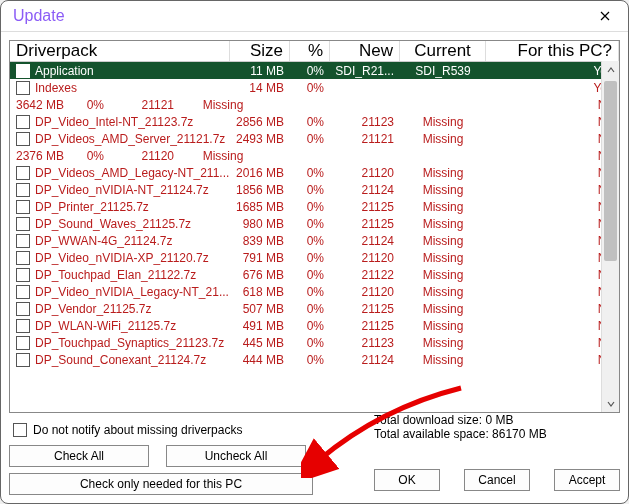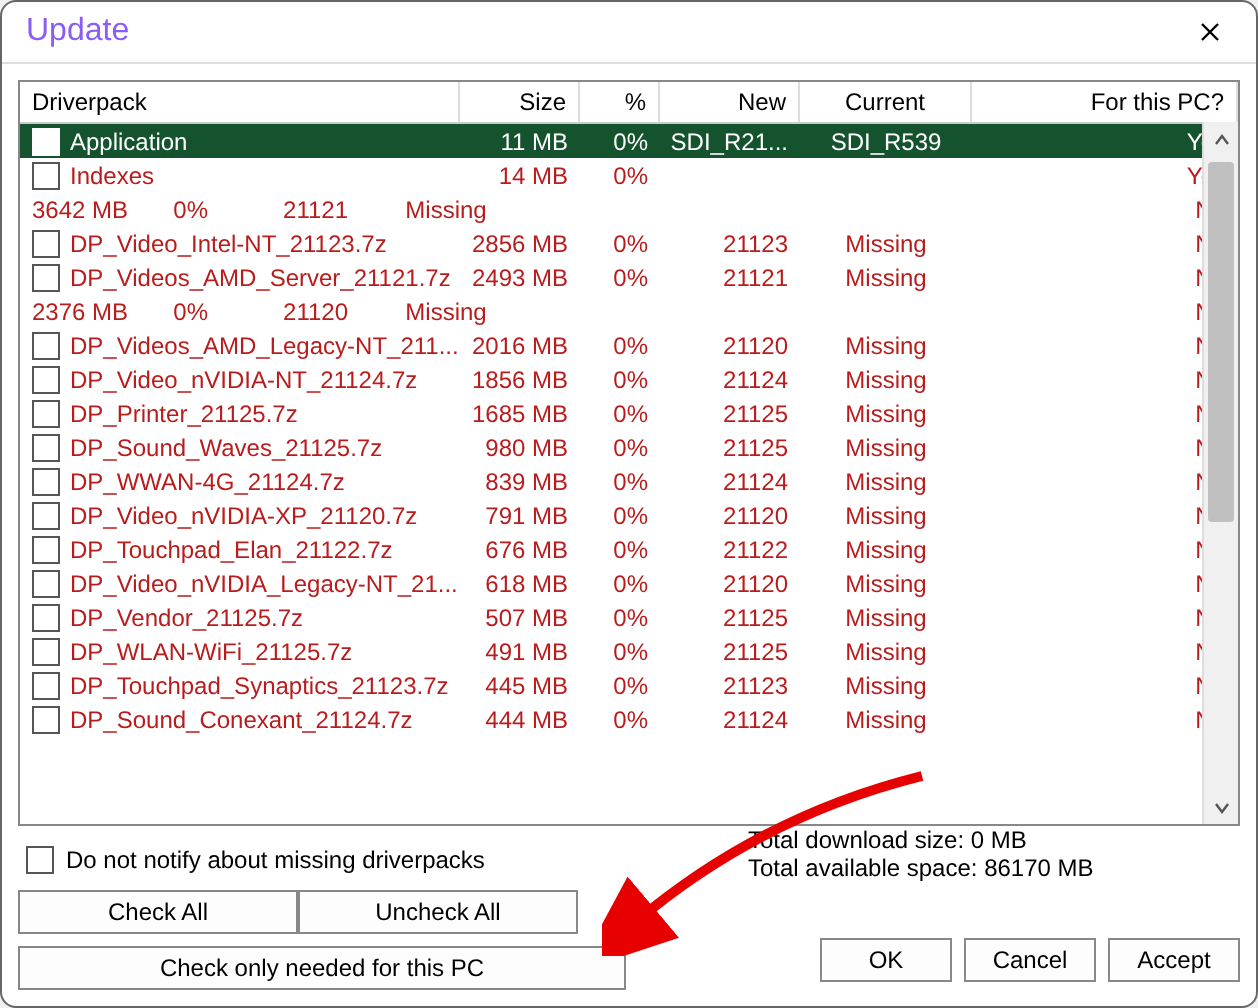--- a/index.html
+++ b/index.html
@@ -4,47 +4,47 @@
 <style>
 html,body{margin:0;padding:0;font-family:"Segoe UI",Tahoma,sans-serif;font-size:12px;background:#f0f0f0}
 .window{width:629px;height:504px;background:#fff;border:1px solid #666;border-radius:8px;box-sizing:border-box;position:relative;display:flex;flex-direction:column;overflow:hidden}
 .titlebar{height:30px;display:flex;align-items:center;justify-content:space-between;padding:0 8px 0 12px;border-bottom:1px solid #ddd}
 .title{font-size:16px;color:#8b5cf6}
 .closebtn{width:30px;height:22px;display:flex;align-items:center;justify-content:center;cursor:pointer}
 .closebtn svg{width:10px;height:10px}
 .content{flex:1;padding:8px;display:flex;flex-direction:column;box-sizing:border-box}
 .listwrap{border:1px solid #888;flex:1;overflow:hidden;position:relative;display:flex;flex-direction:column}
 .header-row{display:flex;background:#fff;border-bottom:1px solid #ccc;height:20px;align-items:center}
-.header-row .col{border-right:1px solid #ddd;padding:0 6px;box-sizing:border-box;color:#000;font-size:12px;height:100%;display:flex;align-items:center}
+.header-row .col{border-right:1px solid #ddd;padding:0 6px;box-sizing:border-box;color:#000;font-size:17px;height:100%;display:flex;align-items:center}
 .rows{flex:1;overflow:hidden}
 .row{display:flex;height:17px;align-items:center;font-size:12px;color:#b91c1c}
 .row.sel{background:#14532d;color:#fff}
 .row .col{padding:0 6px;box-sizing:border-box;overflow:hidden;white-space:nowrap;text-overflow:ellipsis;display:flex;align-items:center;height:100%}
 .col-name{width:220px}
 .col-size{width:60px;justify-content:flex-end;text-align:right}
 .col-pct{width:40px;justify-content:flex-end;text-align:right}
 .col-new{width:70px;justify-content:flex-end;text-align:right}
 .col-cur{width:86px;justify-content:center;text-align:center}
 .col-pc{flex:1;justify-content:flex-end;text-align:right;padding-right:20px}
 .chk{width:12px;height:12px;border:1px solid #555;background:#fff;display:inline-block;margin-right:5px;flex-shrink:0}
 .row.sel .chk{border-color:#fff}
 .scrollbar{position:absolute;right:0;top:20px;bottom:0;width:17px;background:#f0f0f0;border-left:1px solid #ddd}
 .sb-btn{height:17px;width:100%;display:flex;align-items:center;justify-content:center;background:#f0f0f0}
 .sb-thumb{position:absolute;left:2px;right:2px;background:#c0c0c0;border-radius:2px}
 .bottom{padding:6px 0 0 0}
 .notify-row{display:flex;align-items:flex-end;margin:4px 0 8px 4px}
 .notify-row .chk{margin-right:6px}
 .btns-row{display:flex;align-items:flex-start}
 .leftbtns{display:flex;flex-direction:column;gap:6px}
-.leftbtns-top{display:flex;gap:0}
+.leftbtns-top{display:flex;gap:17px}
 .btn{background:#fdfdfd;border:1px solid #888;height:22px;display:flex;align-items:center;justify-content:center;font-size:12px;cursor:pointer;box-sizing:border-box}
 .btn.small{width:140px}
 .btn.wide{width:304px}
 .btn.r{width:66px}
-.rightbtns{display:flex;gap:6px;margin-left:auto;align-items:center;margin-top:24px}
+.rightbtns{display:flex;gap:24px;margin-left:auto;align-items:center;margin-top:24px}
 .stats{position:absolute;left:365px;top:0;font-size:12px;color:#000;line-height:14px}
 .bottom-rel{position:relative}
 .arrow{position:absolute;pointer-events:none}
 </style>
 </head>
 <body>
 
 <div class="window">
   <div class="titlebar">
     <span class="title">Update</span>

